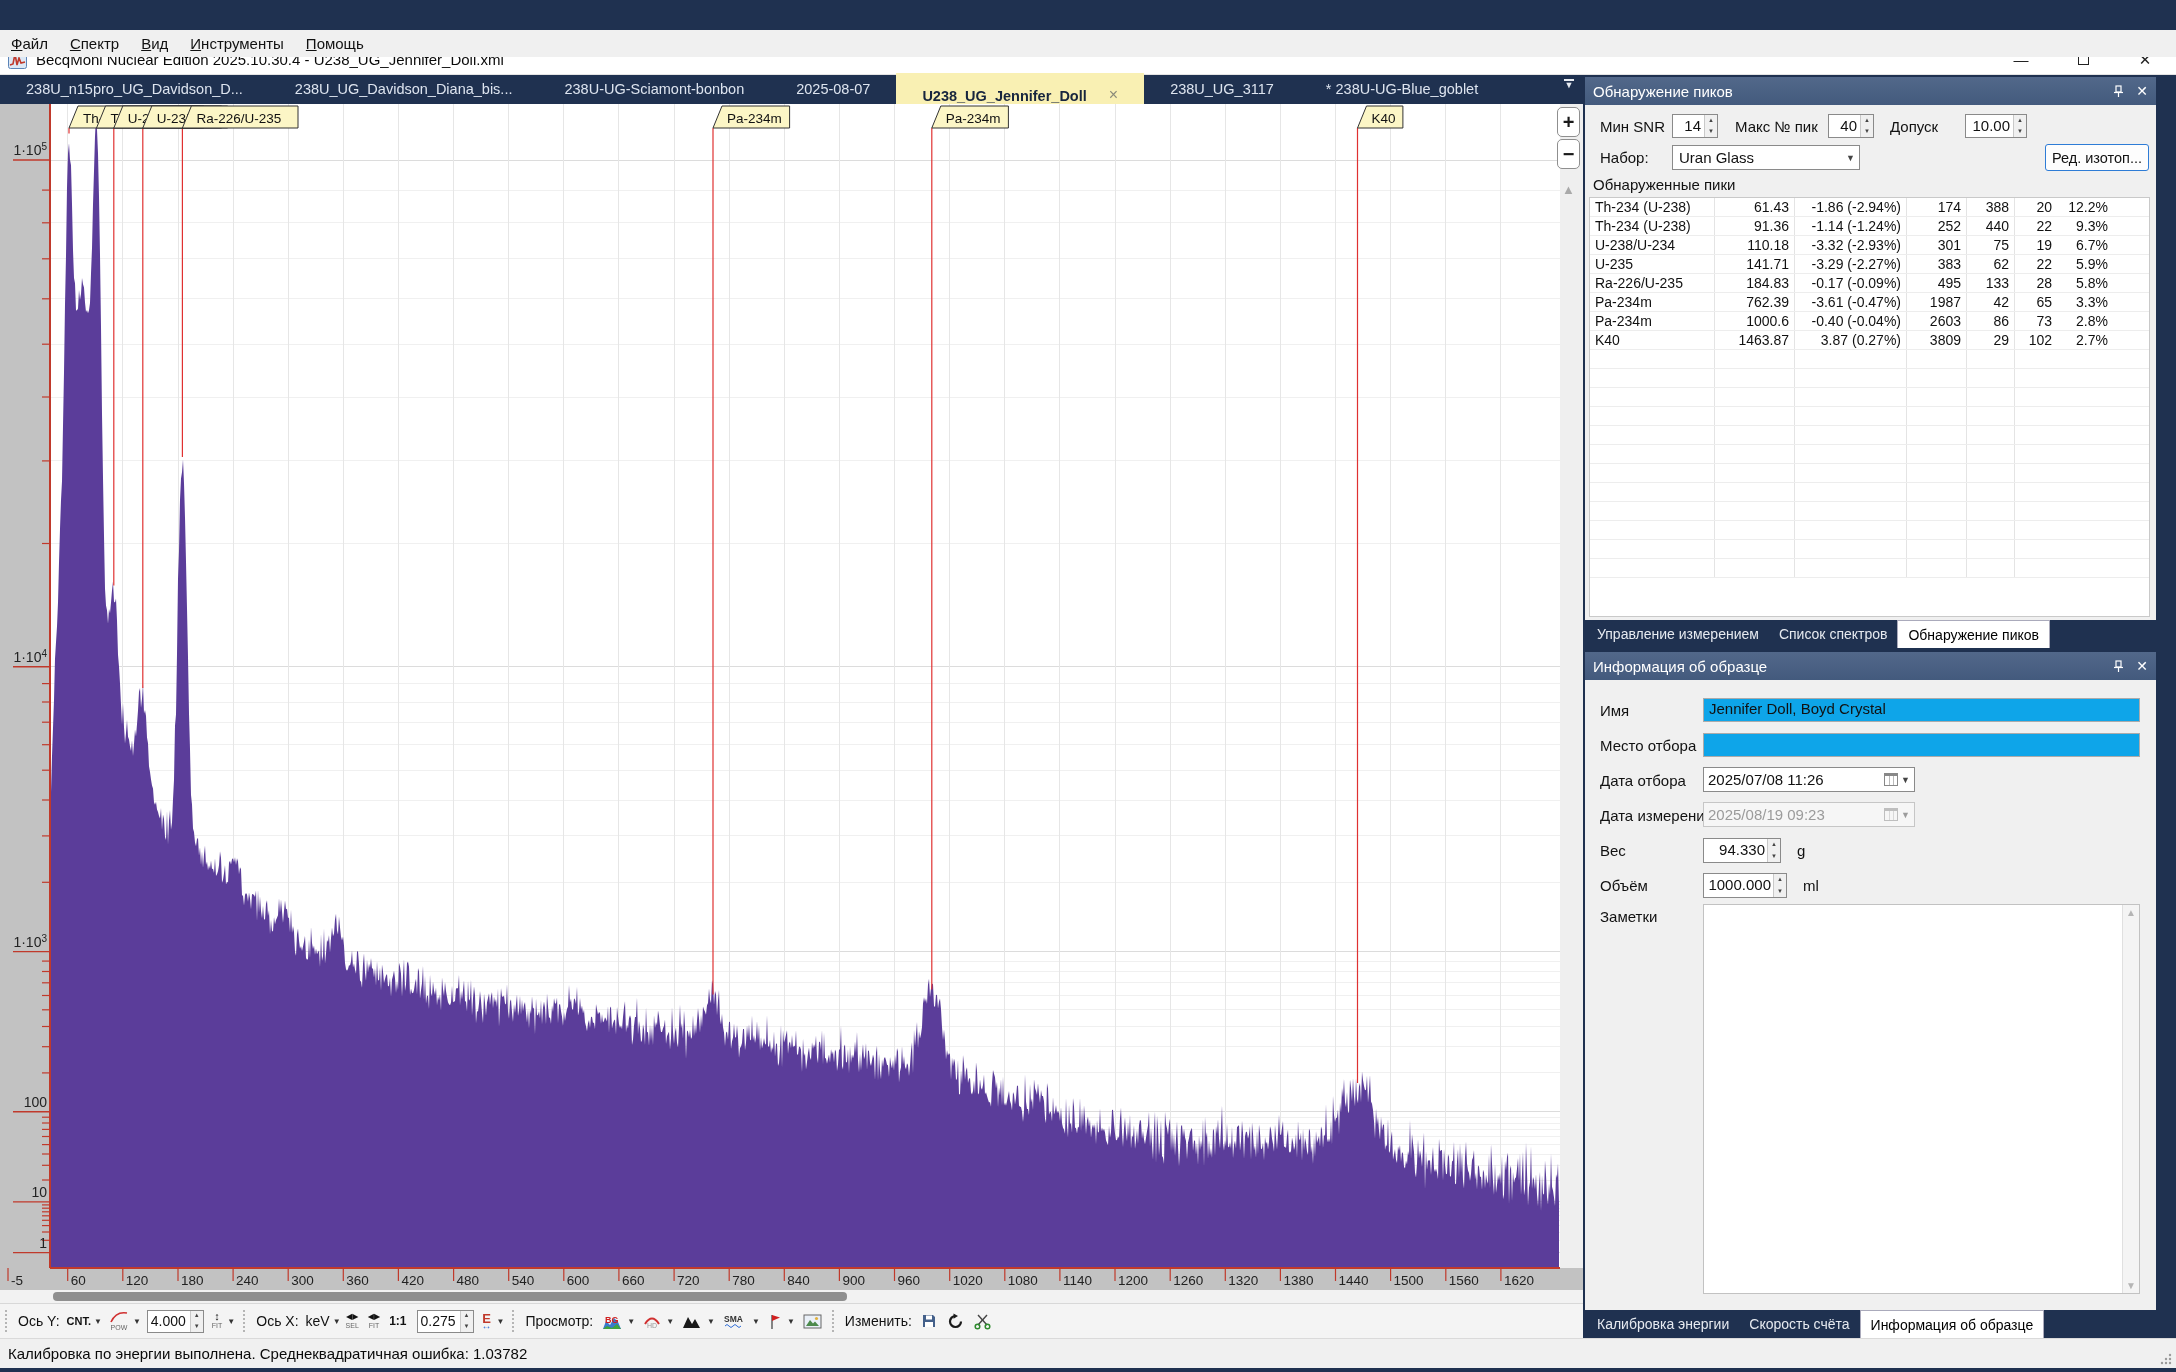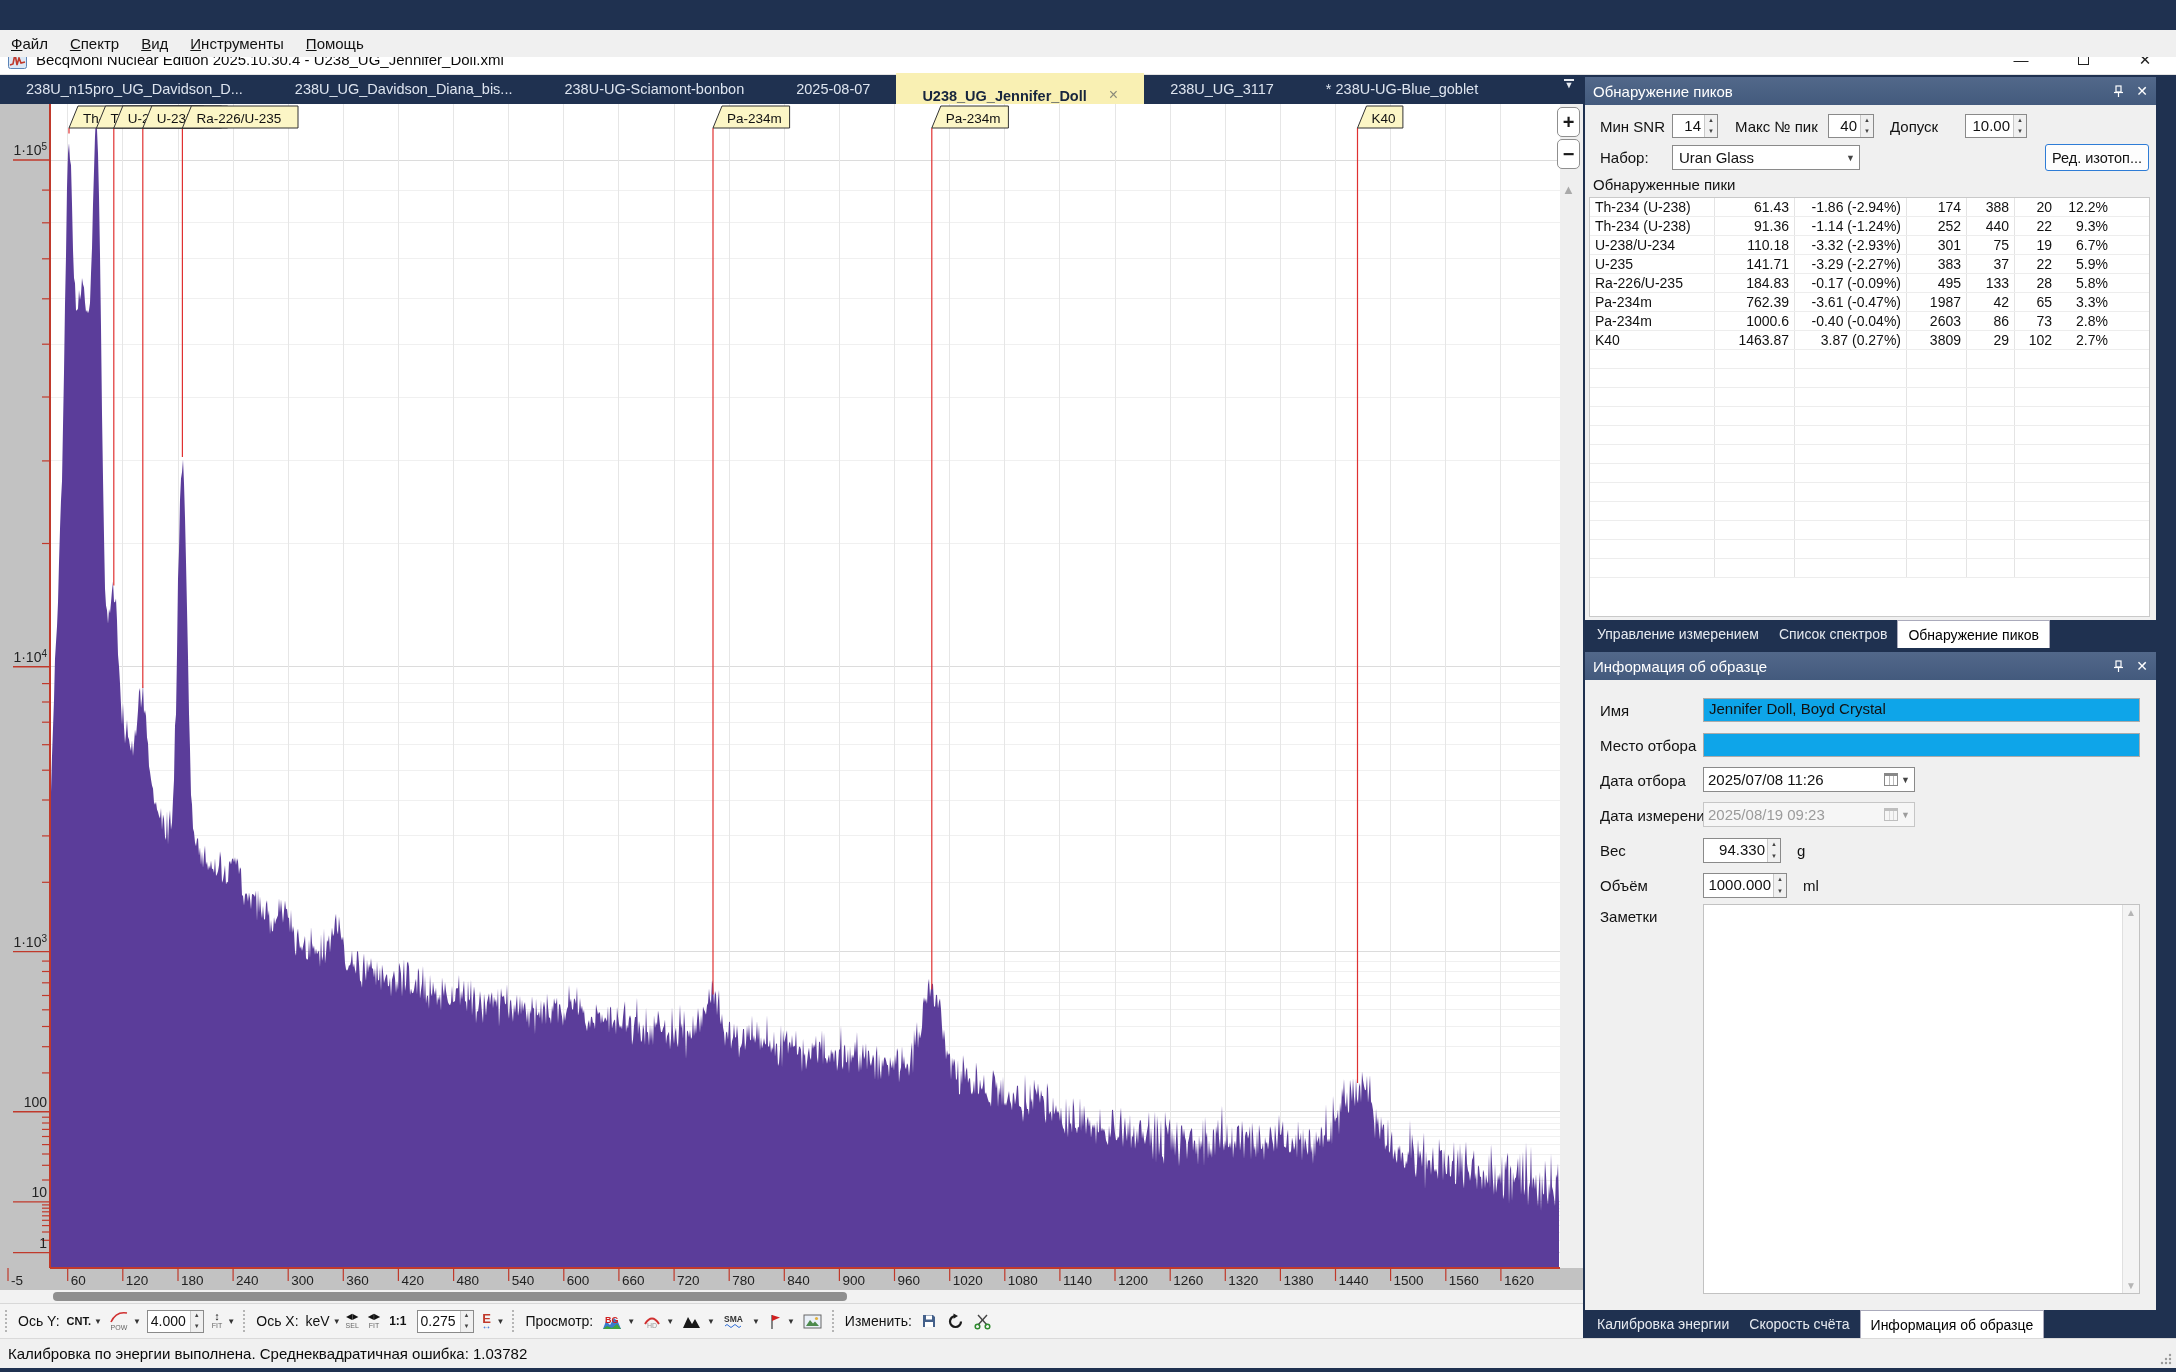--- a/index.html
+++ b/index.html
@@ -602,21 +602,21 @@
         <div class="pk-cell c3">301</div>
         <div class="pk-cell c4">75</div>
         <div class="pk-cell c5">19</div>
         <div class="pk-cell c6" style="border-right: none;">6.7%</div>
       </div>
       <div class="pk-row">
         <div class="pk-cell c0">U-235</div>
         <div class="pk-cell c1">141.71</div>
         <div class="pk-cell c2">-3.29 (-2.27%)</div>
         <div class="pk-cell c3">383</div>
-        <div class="pk-cell c4">37</div>
+        <div class="pk-cell c4">62</div>
         <div class="pk-cell c5">22</div>
         <div class="pk-cell c6" style="border-right: none;">5.9%</div>
       </div>
       <div class="pk-row">
         <div class="pk-cell c0">Ra-226/U-235</div>
         <div class="pk-cell c1">184.83</div>
         <div class="pk-cell c2">-0.17 (-0.09%)</div>
         <div class="pk-cell c3">495</div>
         <div class="pk-cell c4">133</div>
         <div class="pk-cell c5">28</div>

